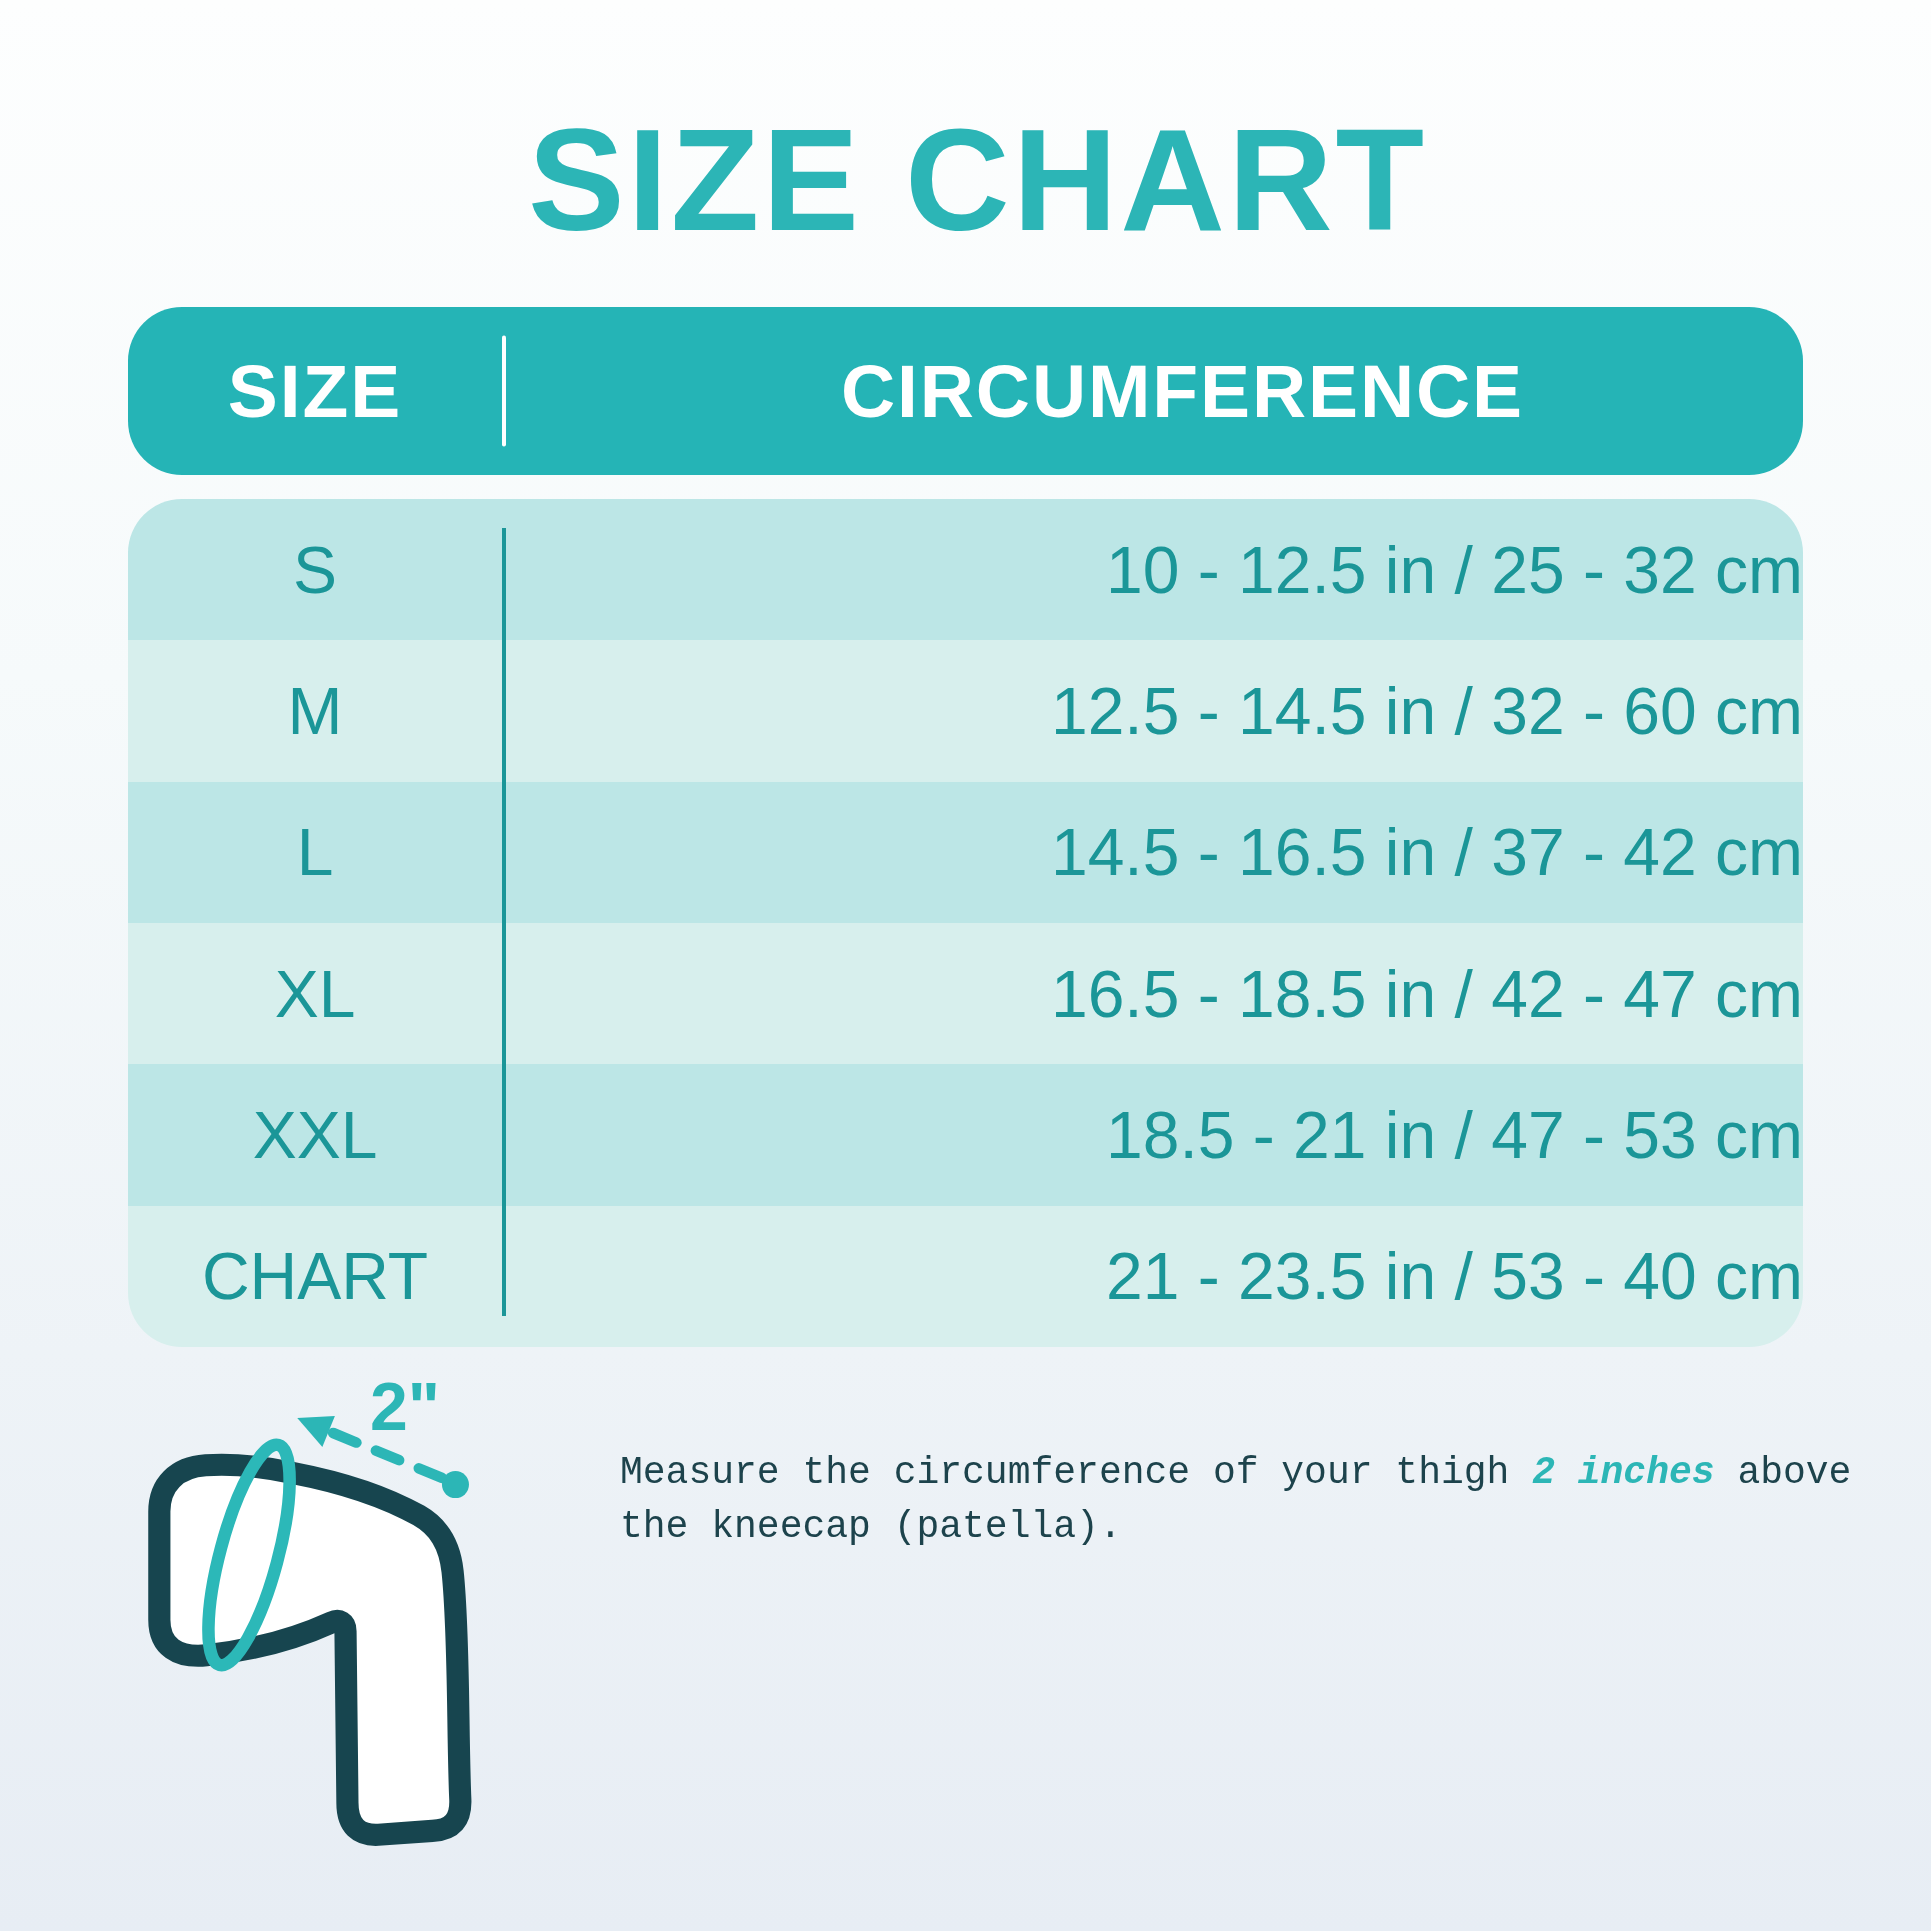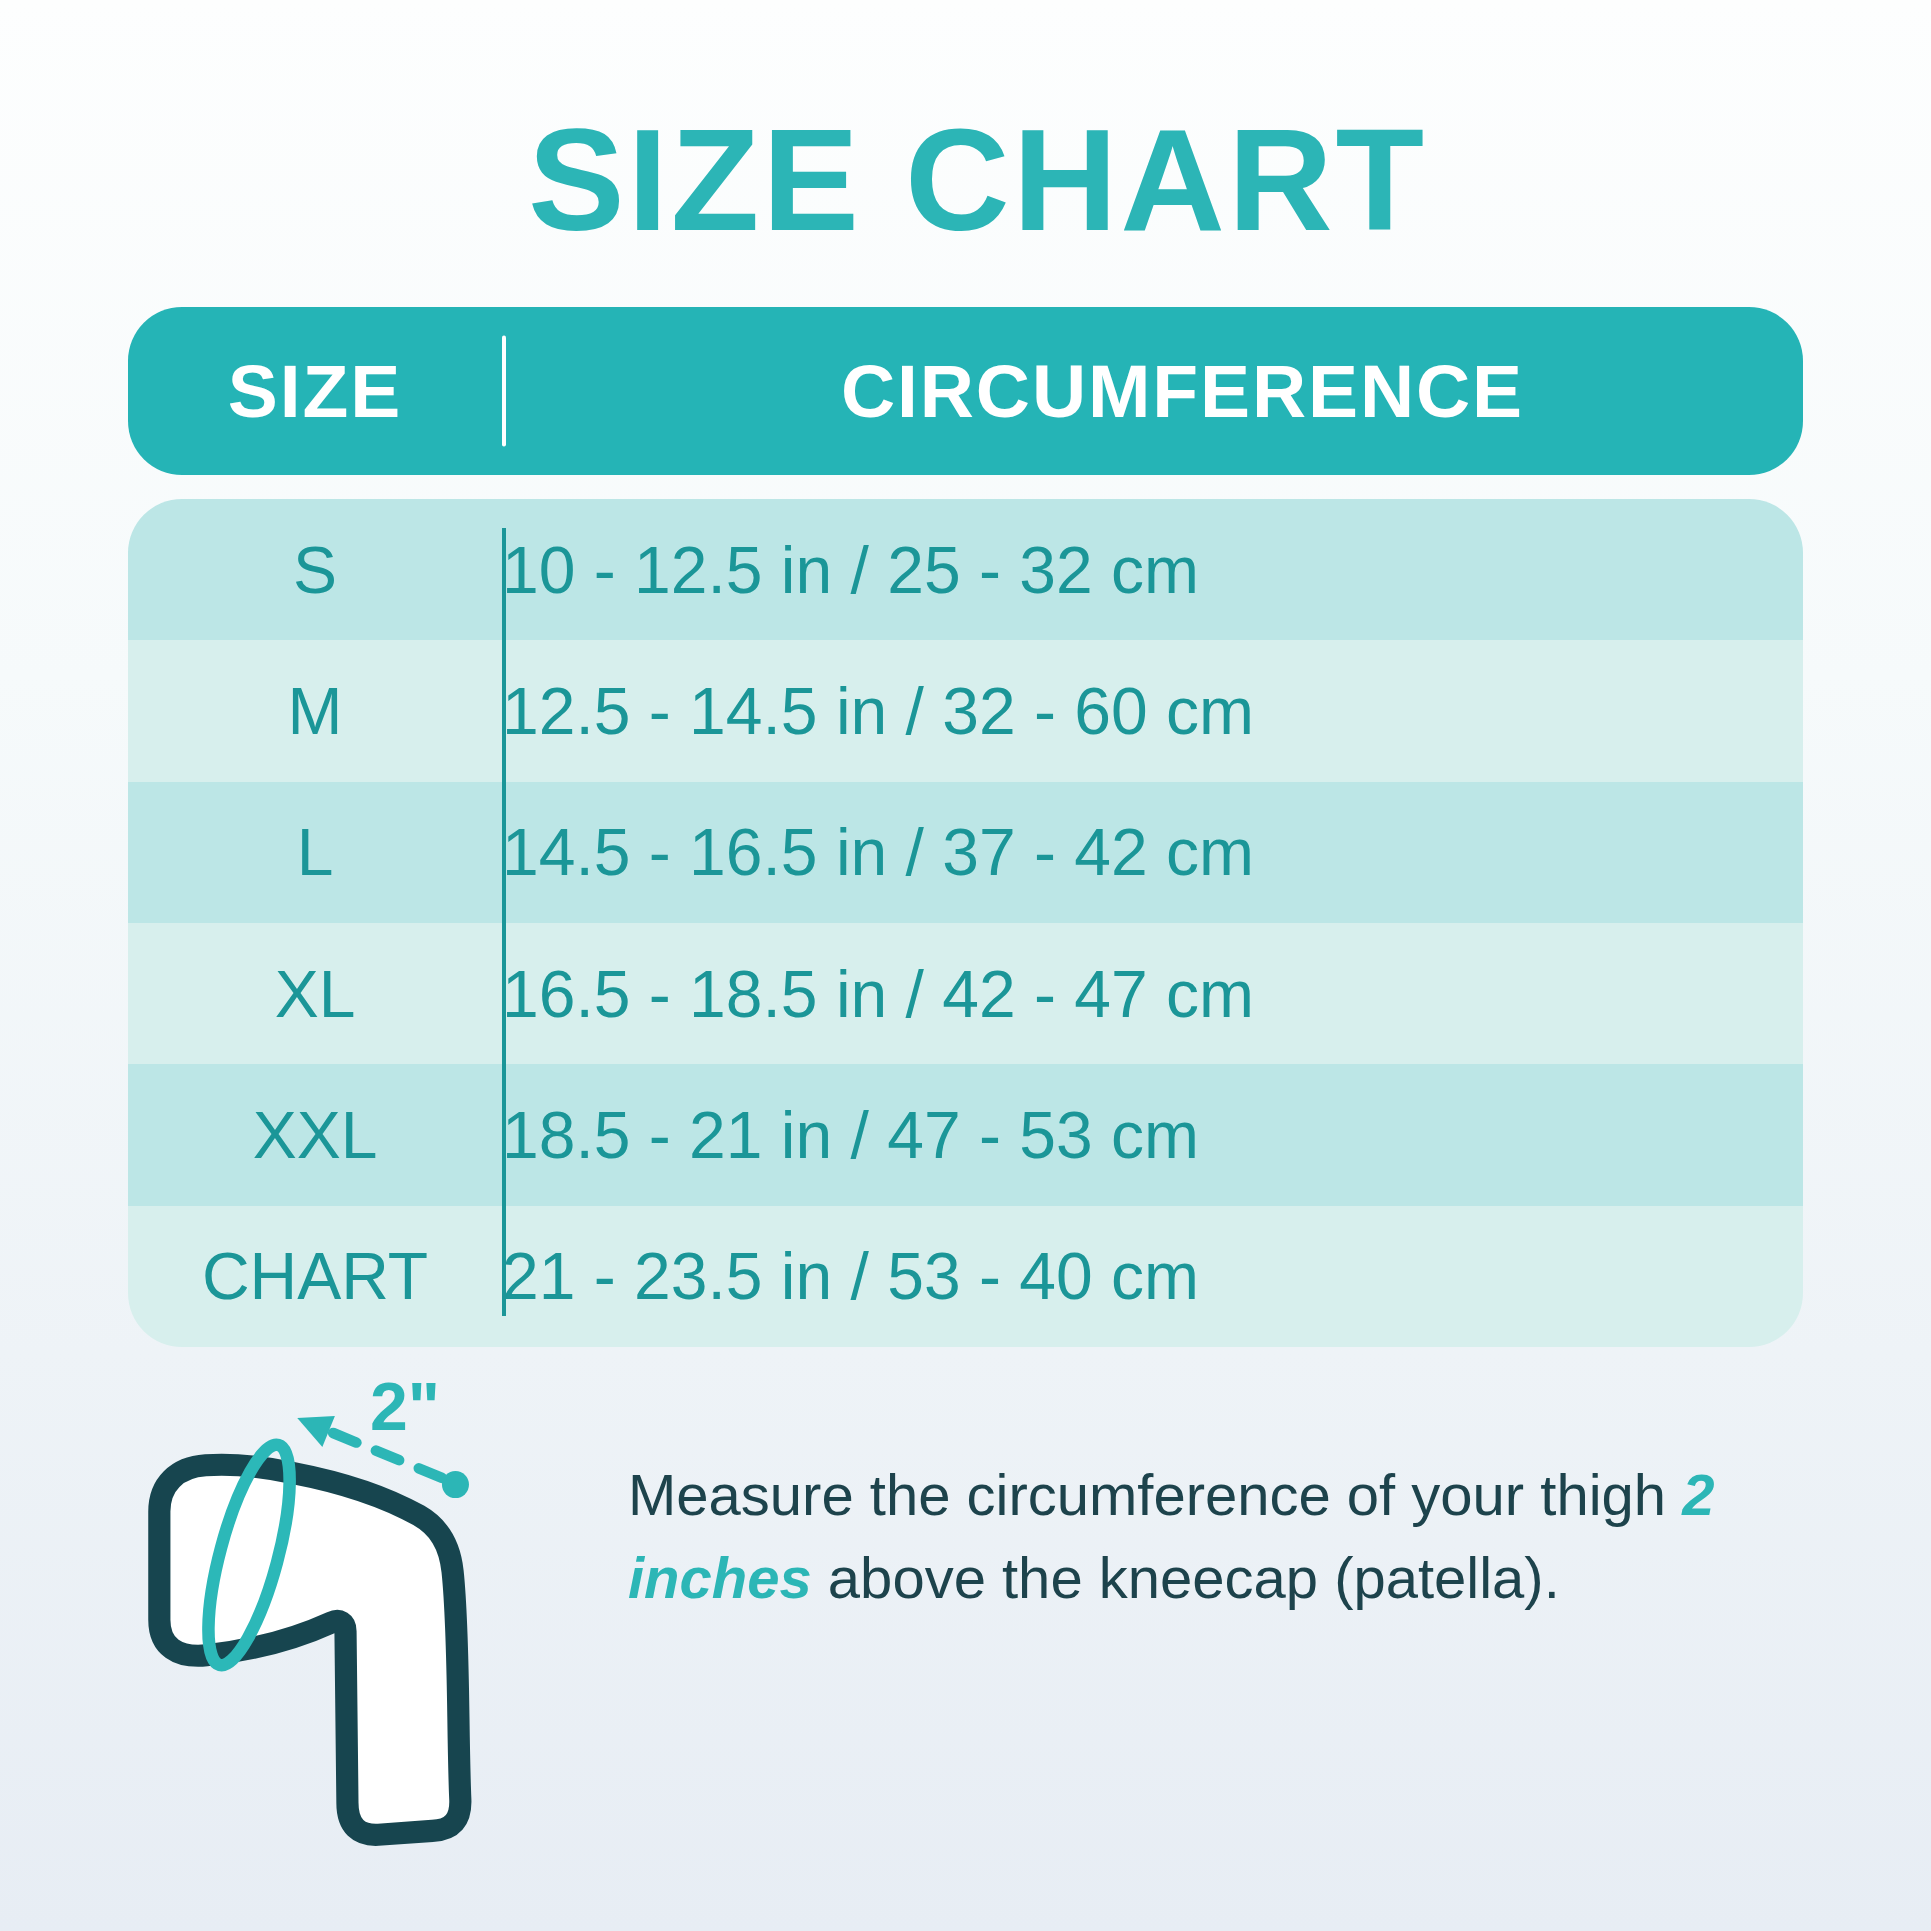--- a/index.html
+++ b/index.html
@@ -37,34 +37,34 @@
     border-radius:54px;overflow:hidden;
     display:flex;flex-direction:column;
   }
   .tr{
     flex:1;display:flex;align-items:center;
     font-size:66px;font-weight:500;color:#1b9698;
   }
   .tr:nth-child(odd){background:#d7efed;}
   .tr:nth-child(even){background:#bce6e6;}
   .td-size{width:374px;text-align:center;}
-  .td-circ{flex:1;text-align:left;}
+  .td-circ{flex:1;text-align:right;}
   .col-divider{
     position:absolute;left:374px;top:29px;bottom:31px;width:3.9px;
     background:#1b9698;z-index:5;
   }
   
   .illus{position:absolute;left:114px;top:1357px;width:463px;height:560px;}
   .measure-label{
     position:absolute;left:256px;top:9.7px;
     font-size:68px;font-weight:700;color:#2cb6b6;
   }
   .note{
     position:absolute;left:620px;top:1446px;width:1236px;
-    font-size:58px;line-height:1.43;font-weight:500;color:#1d434c;margin:8px;
+    font-size:38px;line-height:1.43;font-weight:500;color:#1d434c;margin:0;font-family:Liberation Mono, monospace;
   }
   .note .hl{color:#2cb6b6;font-weight:700;font-style:italic;}
 </style>
 </head>
 <body>
 
 <div class="page">
 
   <h1 class="title">SIZE CHART</h1>
 

